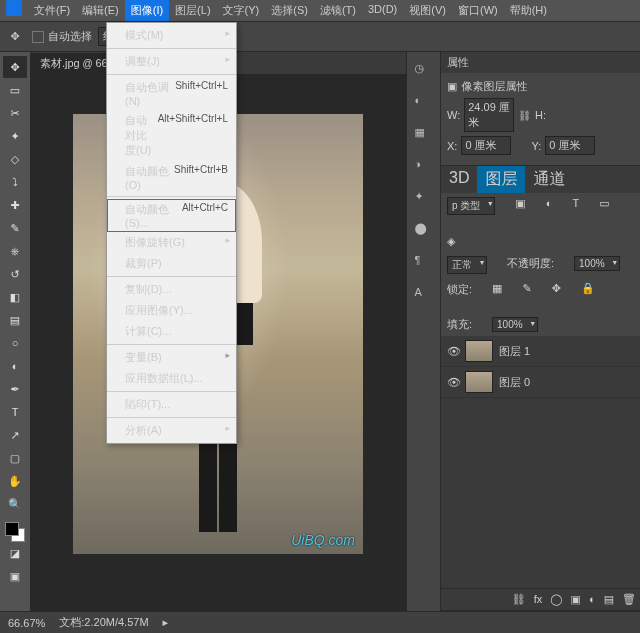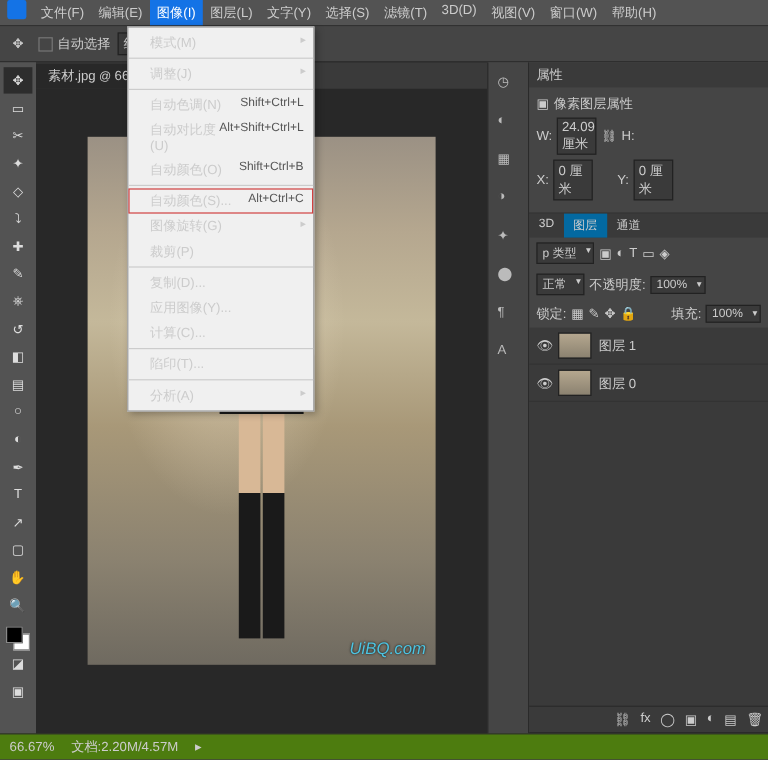--- a/index.html
+++ b/index.html
@@ -36,40 +36,40 @@
 .wm{position:absolute;right:8px;bottom:6px;color:#4ec3e0;font-size:14px;font-style:italic;text-shadow:0 0 2px #000}
 
 .rightcol{width:34px;background:#454545;display:flex;flex-direction:column;align-items:center;padding-top:10px;gap:14px;border-left:1px solid #2a2a2a}
 .rightcol .ic{width:18px;height:18px;color:#bbb}
 
 .panels{width:200px;background:#454545;display:flex;flex-direction:column;border-left:1px solid #2a2a2a}
 .panel{border-bottom:1px solid #2a2a2a}
 .panel-hd{background:#3a3a3a;padding:3px 6px;font-size:10px;display:flex;align-items:center;gap:4px}
 .panel-bd{padding:6px;background:#454545;font-size:10px}
 .prop-row{display:flex;align-items:center;gap:4px;margin-bottom:4px}
-.prop-row .fld{background:#3a3a3a;border:1px solid #222;padding:1px 3px;width:33px}
+.prop-row .fld{background:#3a3a3a;border:1px solid #222;padding:1px 3px;width:50px}
 .link-ic{font-size:10px}
 
 .layerp{flex:1;display:flex;flex-direction:column}
 .layer-tabs{display:flex;background:#3a3a3a}
-.layer-tabs .lt{padding:3px 8px;font-size:10px}
+.layer-tabs .lt{padding:3px 8px;font-size:16px}
 .layer-tabs .lt.active{background:#0369a1}
-.layer-opts{padding:4px 6px;display:flex;flex-wrap:wrap;gap:4px;align-items:center}
+.layer-opts{padding:4px 6px;display:flex;flex-wrap:wrap;gap:20px;align-items:flex-start}
 .layer-opts .dd2{background:#3a3a3a;border:1px solid #222;padding:1px 14px 1px 4px;font-size:10px;position:relative}
 .layer-opts .dd2:after{content:"▾";position:absolute;right:2px;font-size:8px}
 .layer-list{flex:1;background:#3a3a3a;overflow:auto}
 .layer-row{display:flex;align-items:center;padding:4px 6px;border-bottom:1px solid #333;gap:6px}
 .layer-row .eye{width:12px}
 .layer-row .thumb{width:28px;height:22px;background:linear-gradient(180deg,#b5a78f,#8b8270);border:1px solid #222}
 .layer-foot{background:#3a3a3a;padding:4px;display:flex;justify-content:flex-end;gap:8px;border-top:1px solid #2a2a2a}
 
-.statusbar{height:22px;background:#4d7c0f;display:flex;align-items:center;padding:0 8px;gap:14px;font-size:10px;border-top:1px solid #2a2a2a}
-
-
-.menu{position:absolute;top:22px;left:106px;width:156px;background:#f0f0f0;border:1px solid #9a9a9a;box-shadow:2px 2px 6px rgba(0,0,0,.3);z-index:100;color:#000}
+.statusbar{height:22px;background:#404040;display:flex;align-items:center;padding:0 8px;gap:14px;font-size:10px;border-top:1px solid #2a2a2a}
+
+
+.menu{position:absolute;top:22px;left:106px;width:131px;background:#f0f0f0;border:1px solid #9a9a9a;box-shadow:2px 2px 6px rgba(0,0,0,.3);z-index:100;color:#000}
 .menu .sec{padding:2px 0;border-bottom:1px solid #ccc}
 .menu .sec:last-child{border-bottom:none}
 .menu .it{padding:3px 8px 3px 18px;display:flex;justify-content:space-between;font-size:11px;cursor:default;position:relative}
 .menu .it.sub:after{content:"▸";position:absolute;right:6px;font-size:9px}
 .menu .it.dis{color:#999}
 .menu .it.hl{outline:1px solid #d04040;outline-offset:-1px}
 .menu .sc{color:#555;font-size:10px}
 </style>
 </head>
 <body>
@@ -136,20 +136,28 @@
     </div>
     <div class="sec">
       <div class="it">
         <span>复制(D)...</span>
       </div>
       <div class="it">
         <span>应用图像(Y)...</span>
       </div>
       <div class="it">
         <span>计算(C)...</span>
+      </div>
+    </div>
+    <div class="sec">
+      <div class="it sub dis">
+        <span>变量(B)</span>
+      </div>
+      <div class="it dis">
+        <span>应用数据组(L)...</span>
       </div>
     </div>
     <div class="sec">
       <div class="it dis">
         <span>陷印(T)...</span>
       </div>
     </div>
     <div class="sec">
       <div class="it sub">
         <span>分析(A)</span>

